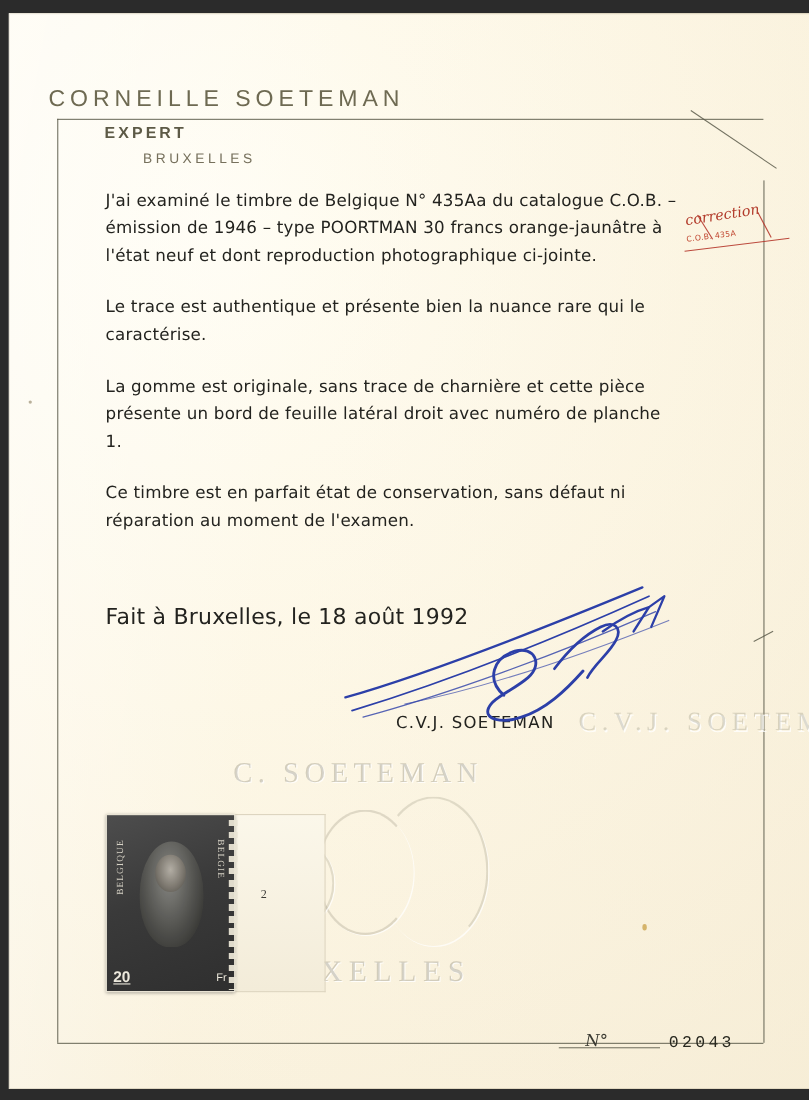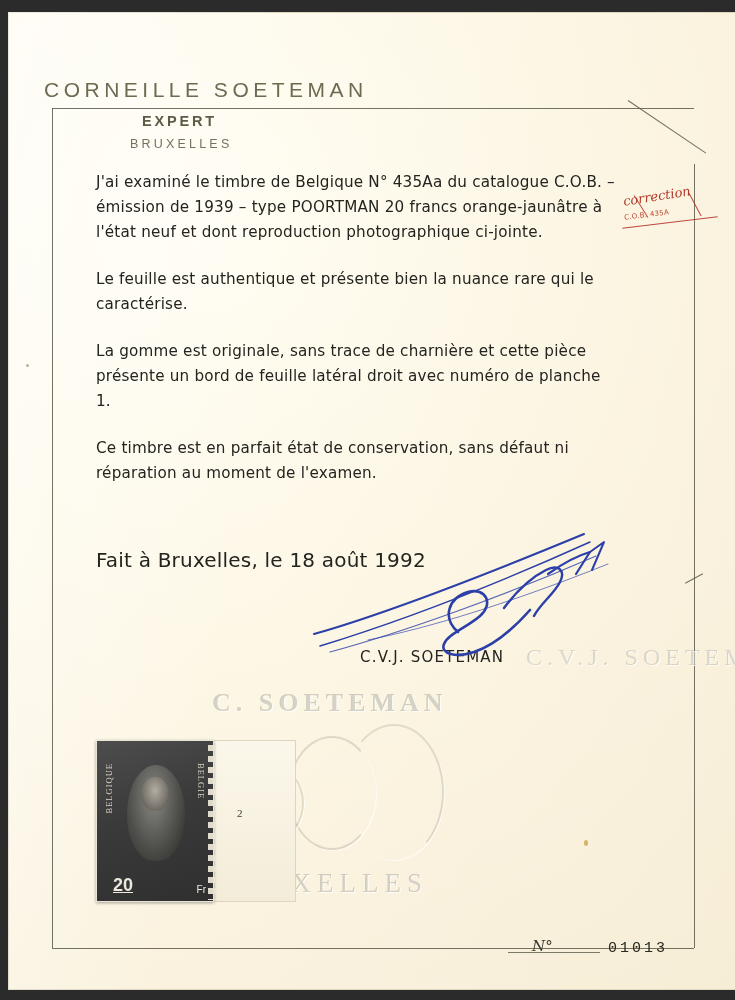--- a/index.html
+++ b/index.html
@@ -79,21 +79,21 @@
     font-weight: 400;
     white-space: nowrap;
   }
   #expert-title {
     font-family: "Liberation Sans", sans-serif;
     font-size: 14.5px;
     letter-spacing: 2.8px;
     font-weight: bold;
     color: #5d5a46;
     margin-top: 11px;
-    margin-left: 98px;
+    margin-left: 51px;
   }
   #city-name {
     font-family: "Liberation Sans", sans-serif;
     font-size: 12.5px;
     letter-spacing: 3.2px;
     color: #76705c;
     margin-top: 8px;
     margin-left: 86px;
   }
 
@@ -181,21 +181,20 @@
   }
   #seal-text-top {
     position: absolute;
     left: 8px;
     top: 72px;
     font-family: "Liberation Serif", serif;
     font-size: 26px;
     letter-spacing: 5px;
     color: rgba(150,145,125,0.40);
     text-shadow: 1px 1px 0 rgba(255,255,255,0.8);
-    font-weight: bold;
   }
   #seal-text-bottom {
     position: absolute;
     left: 14px;
     top: 252px;
     font-family: "Liberation Serif", serif;
     font-size: 27px;
     letter-spacing: 6px;
     color: rgba(150,145,125,0.40);
     text-shadow: 1px 1px 0 rgba(255,255,255,0.85);
@@ -270,24 +269,24 @@
     font-family: "Liberation Serif", serif;
     font-size: 8.5px;
     letter-spacing: 1px;
     color: #d7d3c6;
     writing-mode: vertical-rl;
   }
   #stamp-label-left  { left: 7px;  transform: rotate(180deg); }
   #stamp-label-right { right: 7px; }
   #stamp-value {
     position: absolute;
-    left: 16px; bottom: 5px;
+    left: 6px; bottom: 5px;
     font-family: "Liberation Sans", sans-serif;
     font-weight: bold;
-    font-size: 18px;
+    font-size: 14px;
     color: #ece8dc;
     text-decoration: underline;
   }
   #stamp-value-unit {
     position: absolute;
     right: 7px; bottom: 6px;
     font-family: "Liberation Sans", sans-serif;
     font-size: 10px;
     color: #ece8dc;
     text-align: center;
@@ -378,22 +377,22 @@
   <div id="frame-corner"></div>
   <div id="frame-notch"></div>
 
   <div id="header">
     <div id="company-name">CORNEILLE SOETEMAN</div>
     <div id="expert-title">EXPERT</div>
     <div id="city-name">BRUXELLES</div>
   </div>
 
   <div id="body-text">
-    <p>J'ai examiné le timbre de Belgique N° 435Aa du catalogue C.O.B. – émission de 1939 – type POORTMAN 20 francs orange-jaunâtre à l'état neuf et dont reproduction photographique ci-jointe.</p>
-    <p>Le feuille est authentique et présente bien la nuance rare qui le caractérise.</p>
+    <p>J'ai examiné le timbre de Belgique N° 435Aa du catalogue C.O.B. – émission de 1946 – type POORTMAN 30 francs orange-jaunâtre à l'état neuf et dont reproduction photographique ci-jointe.</p>
+    <p>Le trace est authentique et présente bien la nuance rare qui le caractérise.</p>
     <p>La gomme est originale, sans trace de charnière et cette pièce présente un bord de feuille latéral droit avec numéro de planche 1.</p>
     <p>Ce timbre est en parfait état de conservation, sans défaut ni réparation au moment de l'examen.</p>
   </div>
 
   <div id="date-line">Fait à Bruxelles, le 18 août 1992</div>
   <div id="signature-name">C.V.J. SOETEMAN</div>
 
   <div id="correction-note">
     <span id="correction-word">correction</span>
     <span id="correction-stamp">C.O.B. 435A</span>
@@ -433,17 +432,17 @@
       <div class="stamp-side-label" id="stamp-label-left">BELGIQUE</div>
       <div class="stamp-side-label" id="stamp-label-right">BELGIE</div>
       <div id="stamp-value">20</div>
       <div id="stamp-value-unit">Fr</div>
     </div>
     <div id="stamp-perfs"></div>
   </div>
 
   <div id="footer-line"></div>
   <div id="footer-num-symbol">N°</div>
-  <div id="footer-number">01013</div>
+  <div id="footer-number">02043</div>
 
   <div id="paper-speck"></div>
   <div id="paper-dot-left"></div>
 </div>
 
 </body></html>

